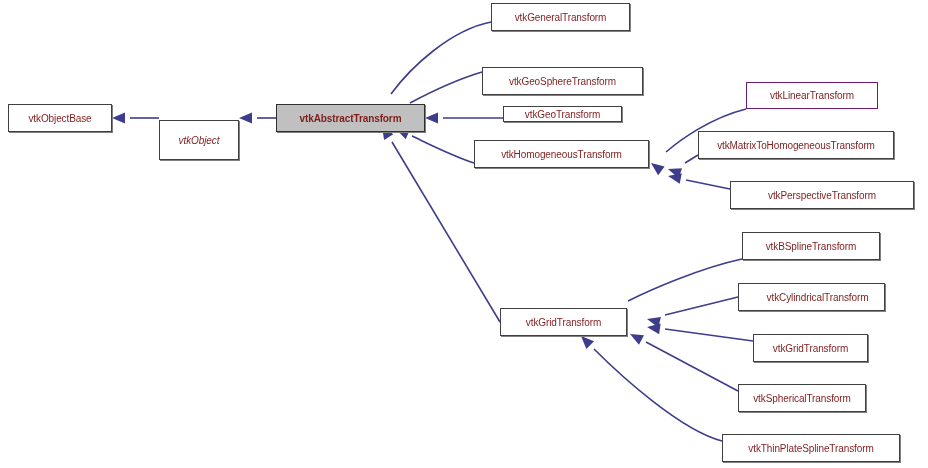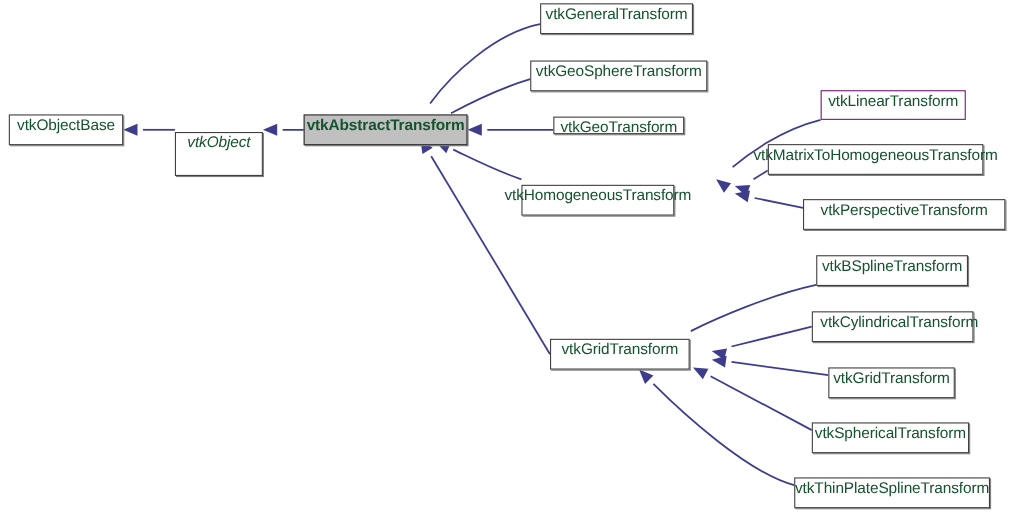--- a/index.html
+++ b/index.html
@@ -20,27 +20,27 @@
     left: 0;
     top: 0;
     width: 928px;
     height: 468px;
     pointer-events: none;
   }
   .node {
     position: absolute;
     box-sizing: border-box;
     display: flex;
-    align-items: flex-start;
+    align-items: center;
     justify-content: center;
     background: #ffffff;
     border: 1px solid #404040;
     box-shadow: 1px 1px 0 0 #808080;
-    font-size: 14px;
-    color: #14532d;
+    font-size: 10px;
+    color: #7f1d1d;
     letter-spacing: -0.1px;
     white-space: nowrap;
     cursor: pointer;
   }
   .node.current {
     background: #c0c0c0;
     border-color: #303030;
   }
   .node.highlight {
     border: 1px solid #701a75;
@@ -122,27 +122,27 @@
       </div>
       <div class="node" style="left: 159px; top: 120px; width: 80px; height: 40px; font-style: italic;">
         <span class="node-label">vtkObject</span>
       </div>
       <div class="node current" style="left: 276px; top: 104px; width: 149px; height: 28px; font-weight: bold;">
         <span class="node-label">vtkAbstractTransform</span>
       </div>
       <div class="node" style="left: 491px; top: 3px; width: 139px; height: 28px;">
         <span class="node-label">vtkGeneralTransform</span>
       </div>
-      <div class="node" style="left: 482px; top: 55px; width: 161px; height: 28px;">
+      <div class="node" style="left: 482px; top: 67px; width: 161px; height: 28px;">
         <span class="node-label">vtkGeoSphereTransform</span>
       </div>
       <div class="node" style="left: 503px; top: 106px; width: 119px; height: 16px;">
         <span class="node-label">vtkGeoTransform</span>
       </div>
-      <div class="node" style="left: 474px; top: 168px; width: 139px; height: 28px;">
+      <div class="node" style="left: 474px; top: 140px; width: 175px; height: 28px;">
         <span class="node-label">vtkHomogeneousTransform</span>
       </div>
       <div class="node highlight" style="left: 746px; top: 82px; width: 132px; height: 27px;">
         <span class="node-label">vtkLinearTransform</span>
       </div>
       <div class="node" style="left: 698px; top: 131px; width: 196px; height: 28px;">
         <span class="node-label">vtkMatrixToHomogeneousTransform</span>
       </div>
       <div class="node" style="left: 730px; top: 181px; width: 184px; height: 28px;">
         <span class="node-label">vtkPerspectiveTransform</span>
@@ -152,20 +152,20 @@
       </div>
       <div class="node" style="left: 742px; top: 232px; width: 138px; height: 28px;">
         <span class="node-label">vtkBSplineTransform</span>
       </div>
       <div class="node" style="left: 738px; top: 283px; width: 147px; height: 28px; padding-left: 12px;">
         <span class="node-label">vtkCylindricalTransform</span>
       </div>
       <div class="node" style="left: 753px; top: 334px; width: 115px; height: 28px;">
         <span class="node-label">vtkGridTransform</span>
       </div>
-      <div class="node" style="left: 738px; top: 384px; width: 143px; height: 28px;">
+      <div class="node" style="left: 738px; top: 384px; width: 128px; height: 28px;">
         <span class="node-label">vtkSphericalTransform</span>
       </div>
       <div class="node" style="left: 722px; top: 434px; width: 178px; height: 28px;">
         <span class="node-label">vtkThinPlateSplineTransform</span>
       </div>
     </div>
 </div>
 
 </body></html>

